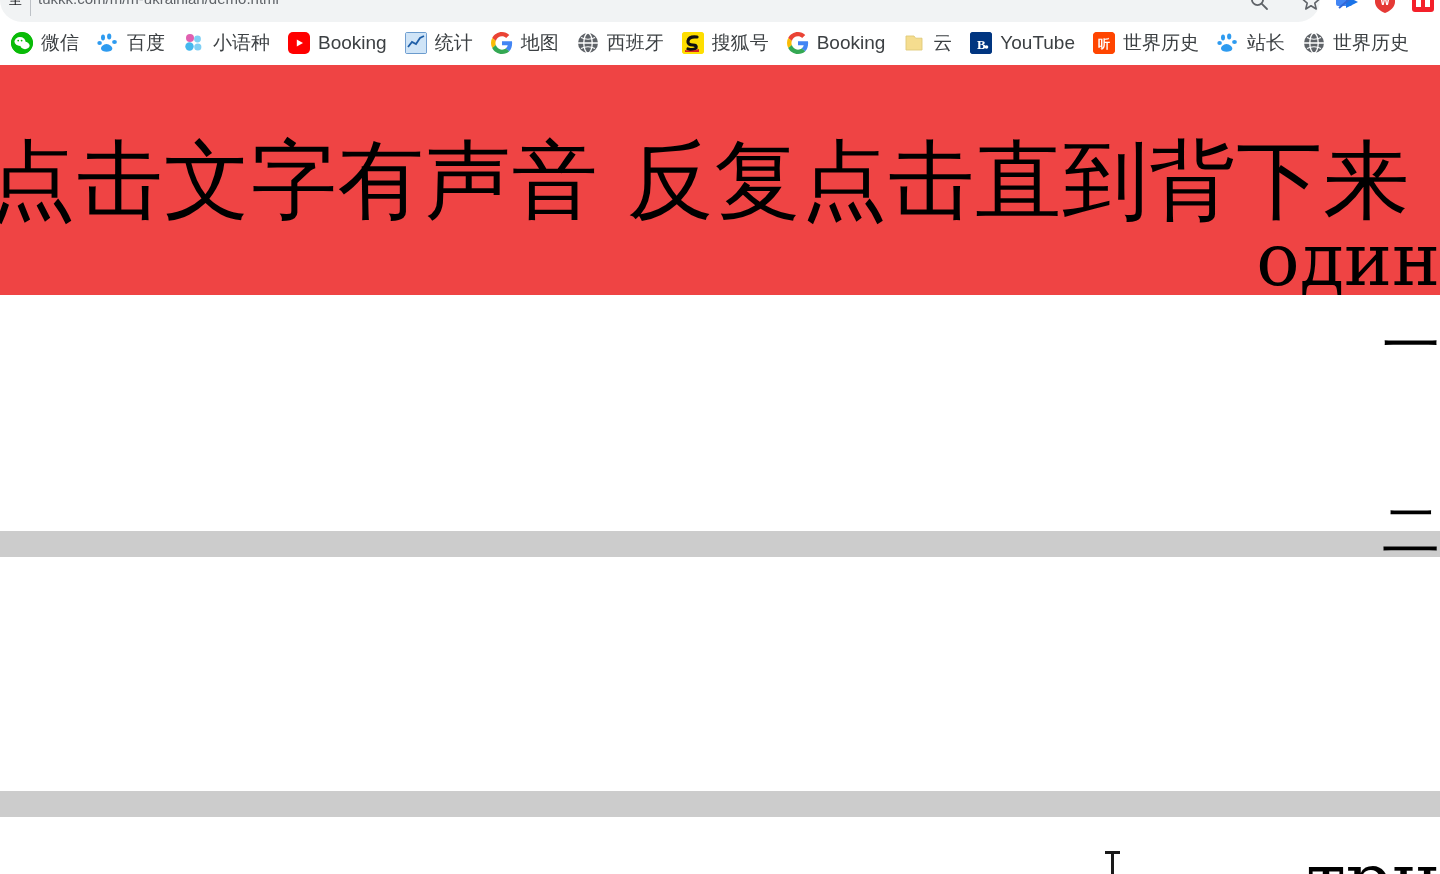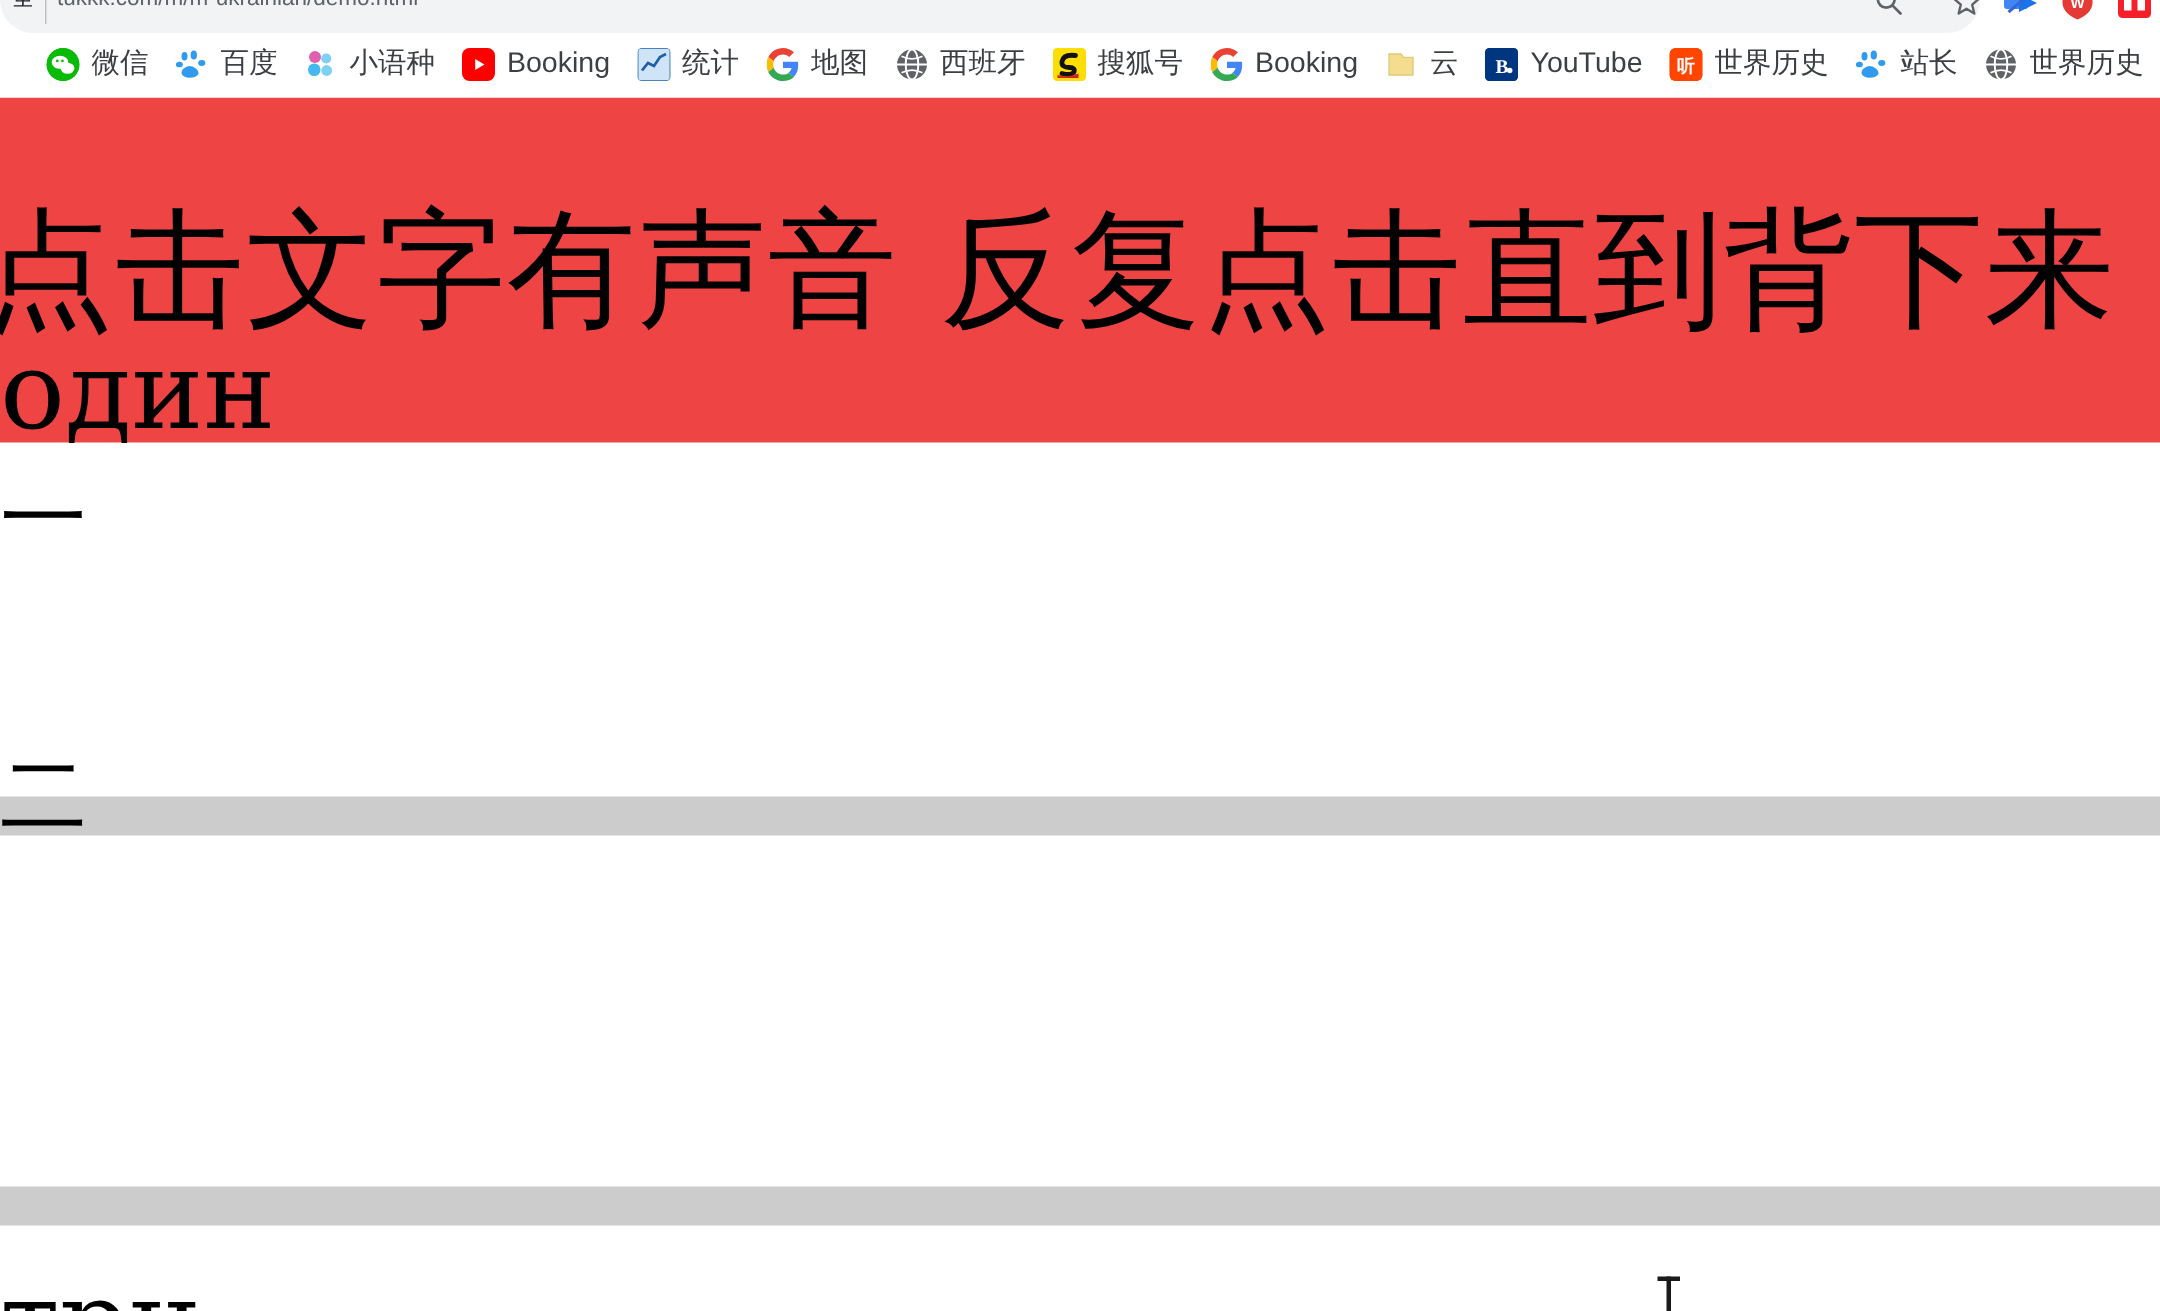--- a/index.html
+++ b/index.html
@@ -68,21 +68,21 @@
   }
   #ext-translate { background:transparent; }
   #ext-shield    { background:transparent; }
   #ext-red       { background:transparent; }
 
   
   #bookmarks-bar {
     position:absolute; top:22px; left:0; width:1440px; height:43px;
     background:#ffffff;
     display:flex; align-items:center;
-    padding-left:22px;
+    padding-left:2px;
     overflow:hidden;
     border-bottom:1px solid #ffffff;
   }
   .bookmark {
     display:flex; align-items:center; gap:8px;
     padding:4px 9px;
     border-radius:4px;
     white-space:nowrap;
     flex:0 0 auto;
   }
@@ -134,21 +134,21 @@
     white-space:nowrap;
     text-align:center;
     letter-spacing:1px;
   }
   #banner-line-1 { margin-left:-40px; }
   #banner-line-2 { margin-left:0px; }
 
   
   .word-entry {
     position:absolute; left:0; width:1440px;
-    text-align:left;
+    text-align:right;
   }
   .word-foreign {
     font-family:"DejaVu Serif", serif;
     font-size:72px;
     line-height:80px;
     color:#000000;
     font-weight:400;
   }
   .word-translation {
     font-family:"DejaVu Serif", serif;

